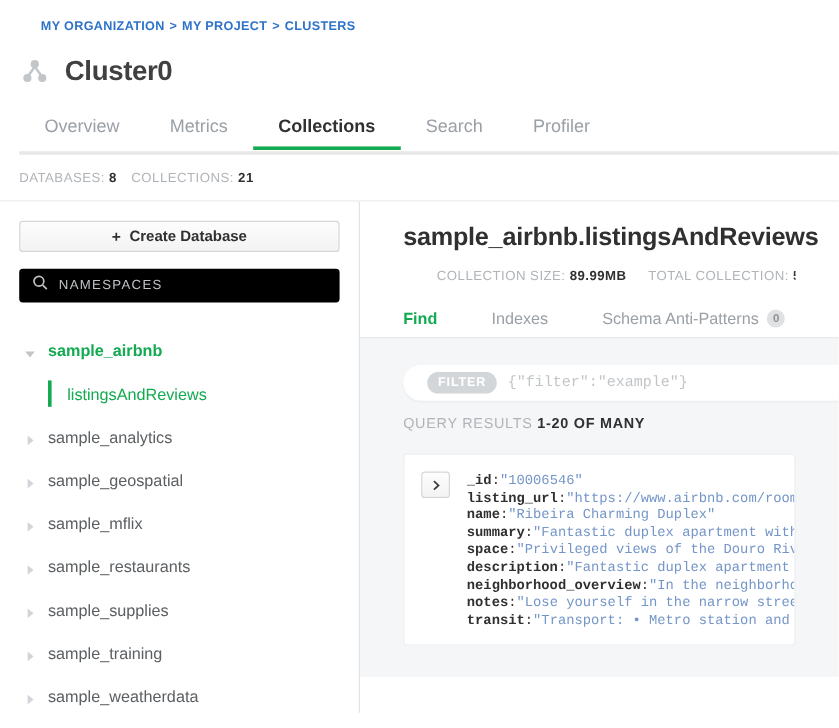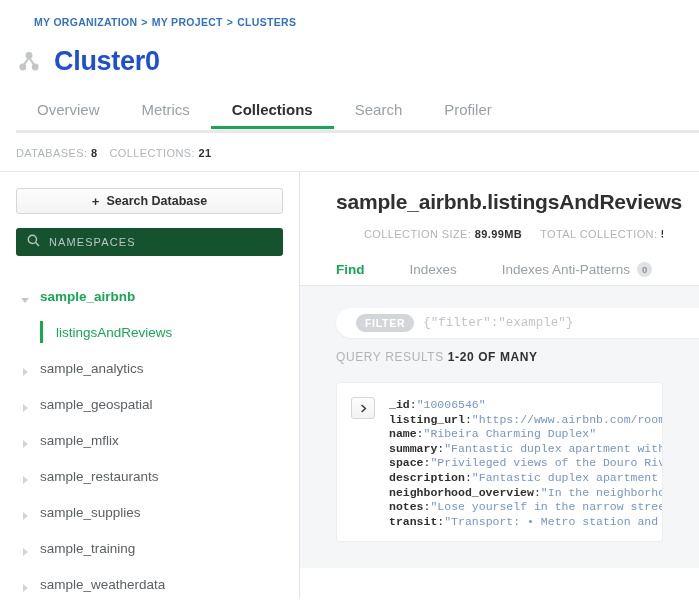--- a/index.html
+++ b/index.html
@@ -30,23 +30,23 @@
   .breadcrumb .sep { color: #2f73c9; font-weight: bold; }
 
   .cluster-title-row {
     display: flex;
     align-items: center;
     gap: 12px;
     margin-top: 18px;
   }
   .cluster-icon { width: 26px; height: 26px; flex: none; }
   .cluster-name {
-    font-size: 27px;
-    font-weight: bold;
-    color: #1d4ed8;
+    font-size: 23px;
+    font-weight: bold;
+    color: #404040;
     letter-spacing: -0.3px;
   }
 
   
   .tabs-bar {
     margin-top: 20px;
     display: flex;
     align-items: center;
     padding-left: 16px;
     position: relative;
@@ -123,21 +123,21 @@
     display: flex;
     align-items: center;
     justify-content: center;
     gap: 7px;
   }
   .create-db-btn .plus { font-weight: bold; font-size: 13px; }
 
   .ns-search {
     margin-top: 14px;
     height: 28px;
-    background: #14532d;
+    background: #000000;
     border-radius: 3px;
     display: flex;
     align-items: center;
     gap: 9px;
     padding: 0 11px;
     cursor: text;
   }
   .ns-search-icon { flex: none; }
   .ns-search-text {
     font-size: 11px;
@@ -376,21 +376,21 @@
     <b>21</b>
   </span>
 </div>
 
 <div class="body-split">
 
   <div class="sidebar">
 
     <button class="create-db-btn">
       <span class="plus">+</span>
-      <span>Search Database</span>
+      <span>Create Database</span>
     </button>
 
     <div class="ns-search">
       <span class="ns-search-icon">
         <svg width="13" height="13" viewBox="0 0 13 13">
           <circle cx="5.4" cy="5.4" r="4.1" fill="none" stroke="#c0c3c6" stroke-width="1.4"></circle>
           <line x1="8.6" y1="8.6" x2="12" y2="12" stroke="#c0c3c6" stroke-width="1.4"></line>
         </svg>
       </span>
       <span class="ns-search-text">NAMESPACES</span>
@@ -496,21 +496,21 @@
 
     <div class="sub-tabs">
       <div class="sub-tabs-underline"></div>
       <div class="sub-tab active">
         <span>Find</span>
       </div>
       <div class="sub-tab">
         <span>Indexes</span>
       </div>
       <div class="sub-tab">
-        <span>Indexes Anti-Patterns</span>
+        <span>Schema Anti-Patterns</span>
         <span class="badge-zero">0</span>
       </div>
     </div>
 
     <div class="query-area">
 
       <div class="filter-bar">
         <span class="filter-pill">FILTER</span>
         <span class="filter-placeholder">{"filter":"example"}</span>
       </div>

